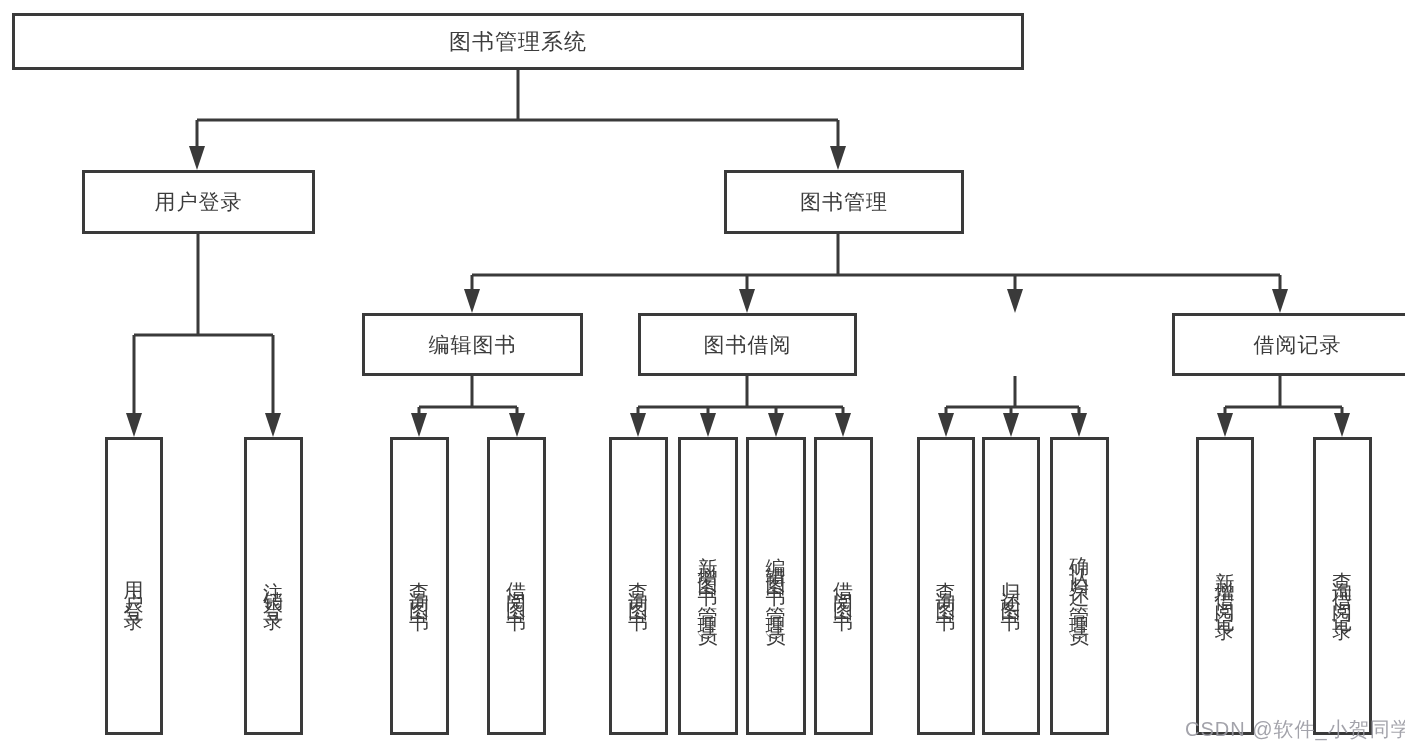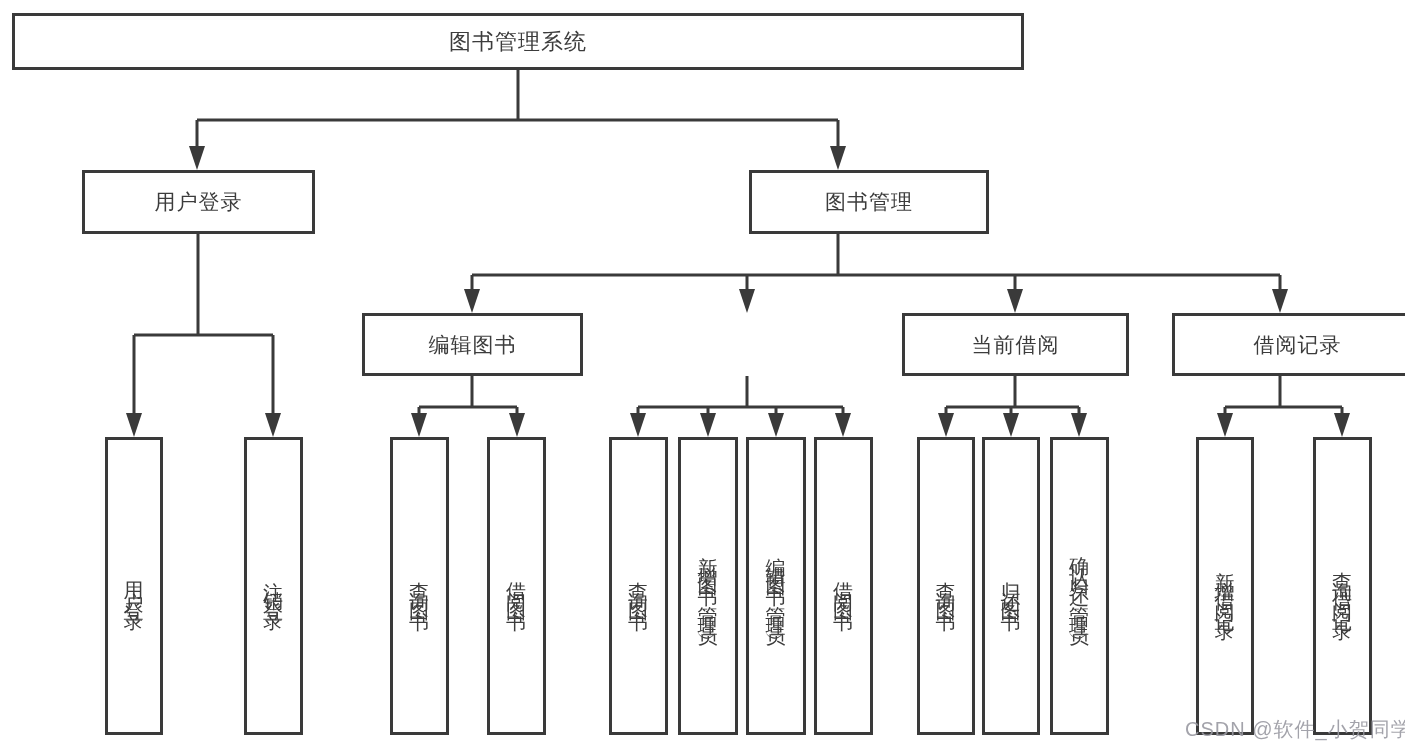--- a/index.html
+++ b/index.html
@@ -91,29 +91,29 @@
     </g>
   </svg>
 
   <div class="box hbox root" style="left:12px;top:13px;width:1012px;height:57px">
     <span class="lbl">图书管理系统</span>
   </div>
 
   <div class="box hbox" style="left:82px;top:170px;width:233px;height:64px">
     <span class="lbl">用户登录</span>
   </div>
-  <div class="box hbox" style="left:749px;top:170px;width:240px;height:64px">
+  <div class="box hbox" style="left:724px;top:170px;width:240px;height:64px">
     <span class="lbl">图书管理</span>
   </div>
 
   <div class="box hbox" style="left:362px;top:313px;width:221px;height:63px">
     <span class="lbl">编辑图书</span>
   </div>
-  <div class="box hbox" style="left:902px;top:313px;width:227px;height:63px">
-    <span class="lbl">当前借阅</span>
+  <div class="box hbox" style="left:638px;top:313px;width:219px;height:63px">
+    <span class="lbl">图书借阅</span>
   </div>
   <div class="box hbox" style="left:1172px;top:313px;width:251px;height:63px">
     <span class="lbl">借阅记录</span>
   </div>
 
   <div class="box vbox" style="left:105px;top:437px;width:58px;height:298px">
     <span class="lbl">用户登录</span>
   </div>
   <div class="box vbox" style="left:244px;top:437px;width:59px;height:298px">
     <span class="lbl">注销登录</span>

